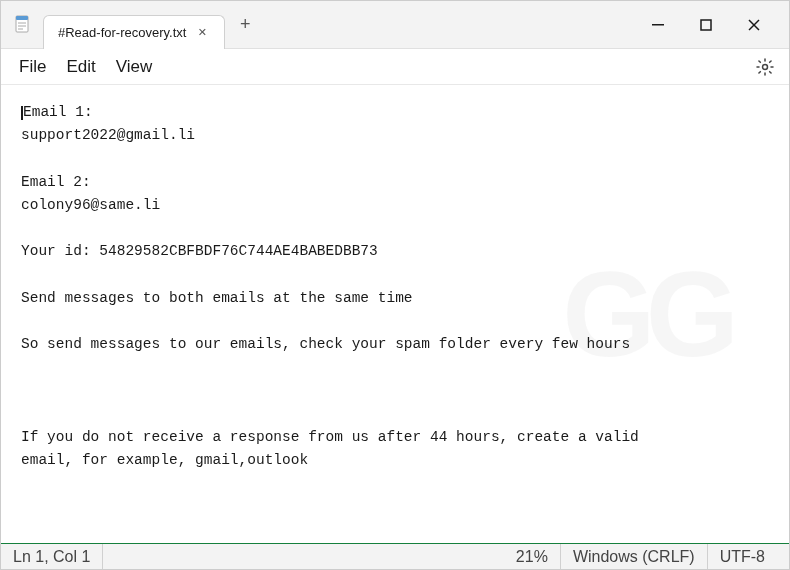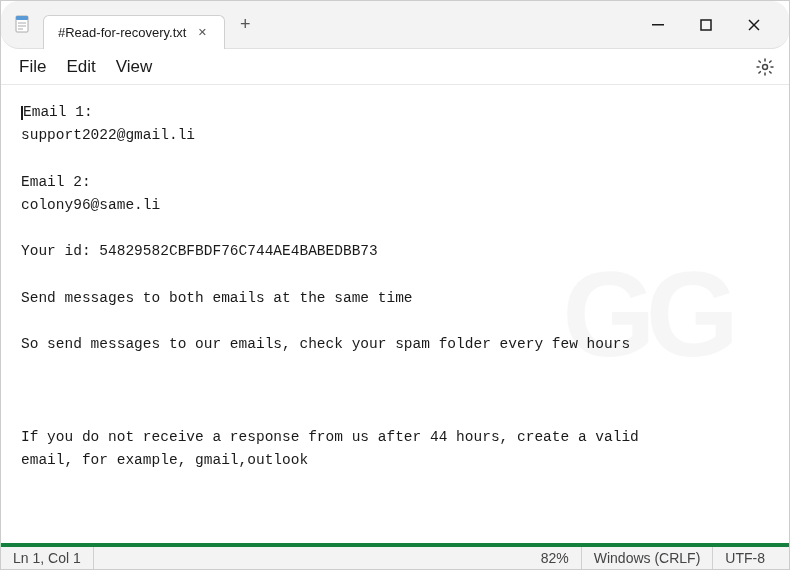--- a/index.html
+++ b/index.html
@@ -20,21 +20,20 @@
     }
     
     .titlebar {
       background: #f3f3f3;
       height: 48px;
       display: flex;
       align-items: center;
       padding: 0 12px;
       border-bottom: 1px solid #e0e0e0;
       user-select: none;
-      border-radius: 18px;
     }
     .titlebar-icon {
       width: 20px;
       height: 20px;
       margin-right: 10px;
       display: flex;
       align-items: center;
       justify-content: center;
       flex-shrink: 0;
     }
@@ -176,25 +175,25 @@
       animation: blink 1s step-end infinite;
     }
     @keyframes blink {
       50% { opacity: 0; }
     }
 
     
     .statusbar {
       height: 26px;
       background: #f3f3f3;
-      border-top: 4px solid #15803d;
+      border-top: 1px solid #15803d;
       display: flex;
       align-items: center;
       padding: 0 12px;
-      font-size: 14px;
+      font-size: 16px;
       color: #444;
       gap: 0;
     }
     .status-item {
       padding: 0 12px;
       border-right: 1px solid #d0d0d0;
       height: 100%;
       display: flex;
       align-items: center;
     }
@@ -278,21 +277,21 @@
       <div class="editor-line"><span>email, for example, gmail,outlook</span></div>
     </div>
   </div>
 
   <div class="statusbar">
     <div class="status-item">
       <span>Ln 1, Col 1</span>
     </div>
     <div class="status-spacer"></div>
     <div class="status-item">
-      <span>82%</span>
+      <span>21%</span>
     </div>
     <div class="status-item">
       <span>Windows (CRLF)</span>
     </div>
     <div class="status-item">
       <span>UTF-8</span>
     </div>
   </div>
 
 </div>

